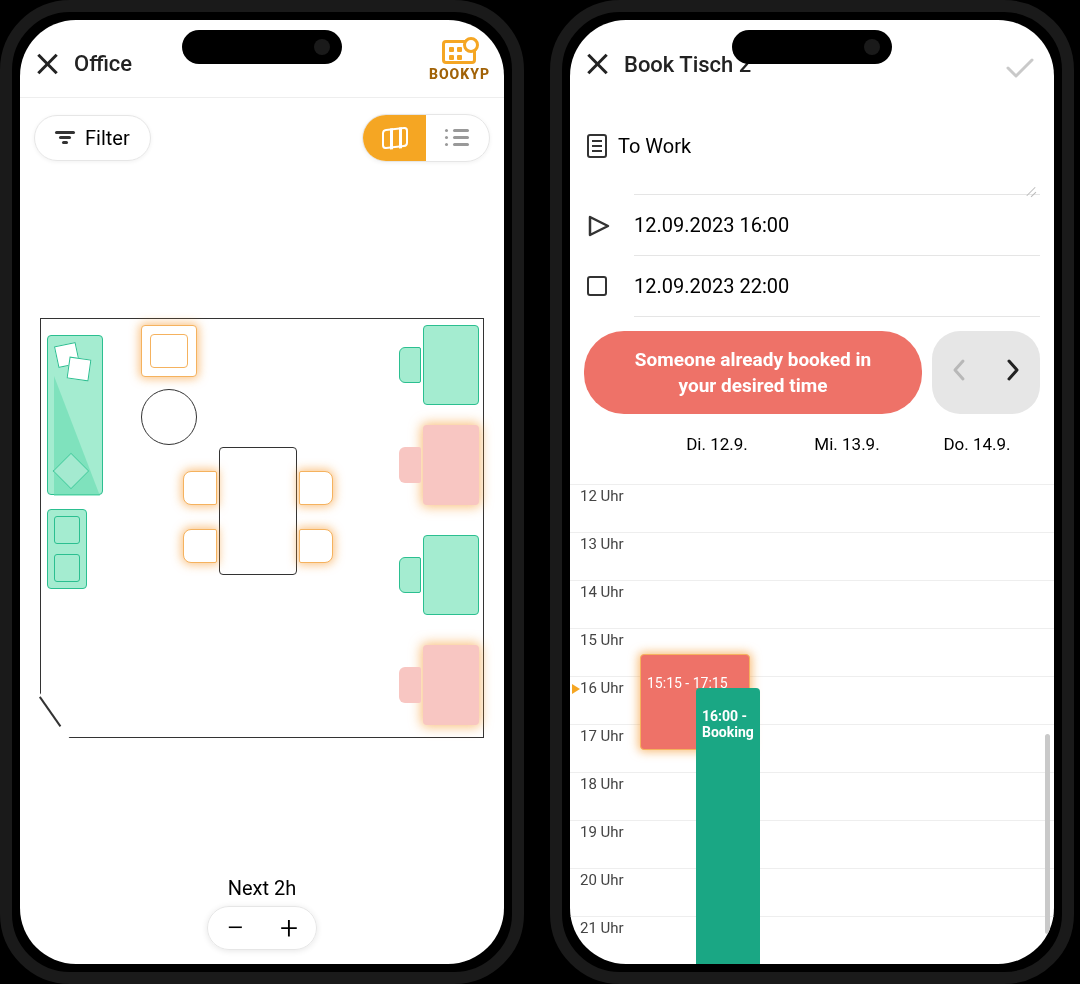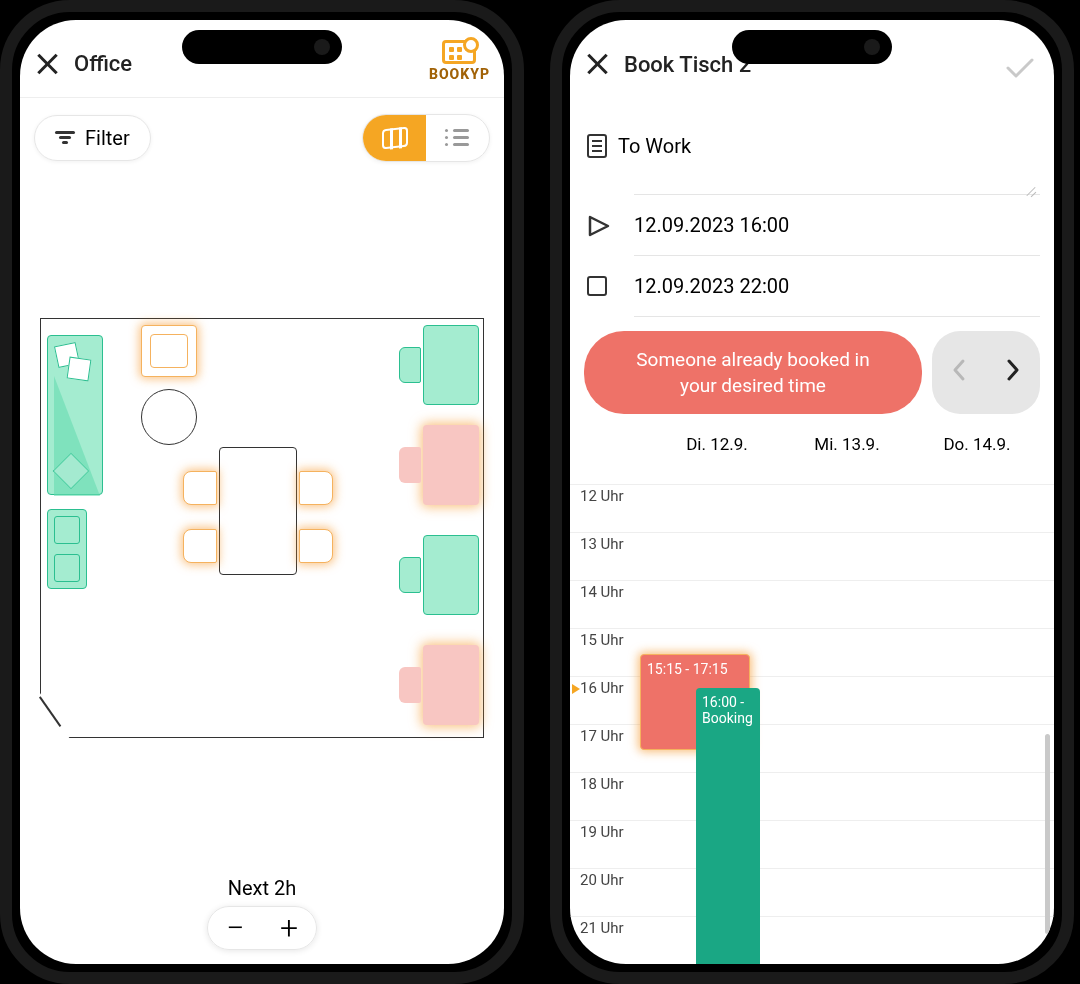--- a/index.html
+++ b/index.html
@@ -145,38 +145,38 @@
   }
   .play-ico-outline svg { width: 24px; height: 24px; }
   .square-ico { width: 20px; height: 20px; border: 2.5px solid #333; border-radius: 3px; }
 
   .warning-pill {
     margin: 14px; display: flex; gap: 10px; align-items: stretch;
   }
   .warning-pill .bubble {
     flex: 1; background: #EE7268; color: #fff; border-radius: 40px;
     display: flex; align-items: flex-end; justify-content: center; text-align: center;
-    padding: 16px 24px; font-size: 19px; line-height: 1.35;
+    padding: 16px 24px; font-size: 19px; line-height: 1.35; font-weight: bold;
   }
   .pager {
     width: 108px; background: #e6e6e6; border-radius: 28px;
     display: flex; align-items: center; justify-content: space-around; font-size: 24px;
   }
   .pager .prev { color: #b8b8b8; }
   .pager .next { color: #222; }
 
   .days { display: flex; padding: 6px 12px 10px; }
   .days .spacer { width: 70px; }
   .days .day { flex: 1; text-align: center; font-size: 17px; }
 
   .calendar { position: relative; flex: 1; overflow: hidden; }
   .hour-row { display: flex; height: 48px; border-top: 1px solid #eee; align-items: flex-start; }
   .hour-row .hl { width: 70px; font-size: 15px; color: #444; padding-left: 10px; padding-top: 2px; }
   .booking {
-    position: absolute; border-radius: 4px; font-size: 14px; color: #fff; padding: 6px 6px;
+    position: absolute; border-radius: 4px; font-size: 14px; color: #fff; padding: 20px 6px;
   }
   .booking.red { background: #EE7268; box-shadow: 0 0 10px 2px rgba(245,150,40,.6); border: 1px solid #f5b25e; }
   .booking.green { background: #1aa784; }
   .now-marker {
     position: absolute; left: 2px; width: 0; height: 0;
     border-left: 8px solid #F5A623; border-top: 5px solid transparent; border-bottom: 5px solid transparent;
   }
   .scroll-thumb {
     position: absolute; right: 4px; top: 270px; width: 5px; height: 200px;
     background: #c9c9c9; border-radius: 3px;
@@ -401,21 +401,21 @@
             <div class="hour-row">
               <div class="hl">21 Uhr</div>
             </div>
           </div>
 
         <div class="now-marker" style="top:220px;"></div>
 
         <div class="booking red" style="left:70px;top:190px;width:110px;height:96px;">
           <span>15:15 - 17:15</span>
         </div>
-        <div class="booking green" style="left:126px;top:224px;width:64px;height:288px;">
+        <div class="booking green" style="left:126px;top:224px;width:64px;height:288px;font-weight:bold;">
           <span>16:00 - Booking</span>
         </div>
 
         <div class="scroll-thumb"></div>
       </div>
 
     </div>
   </div>
 
 </div>

